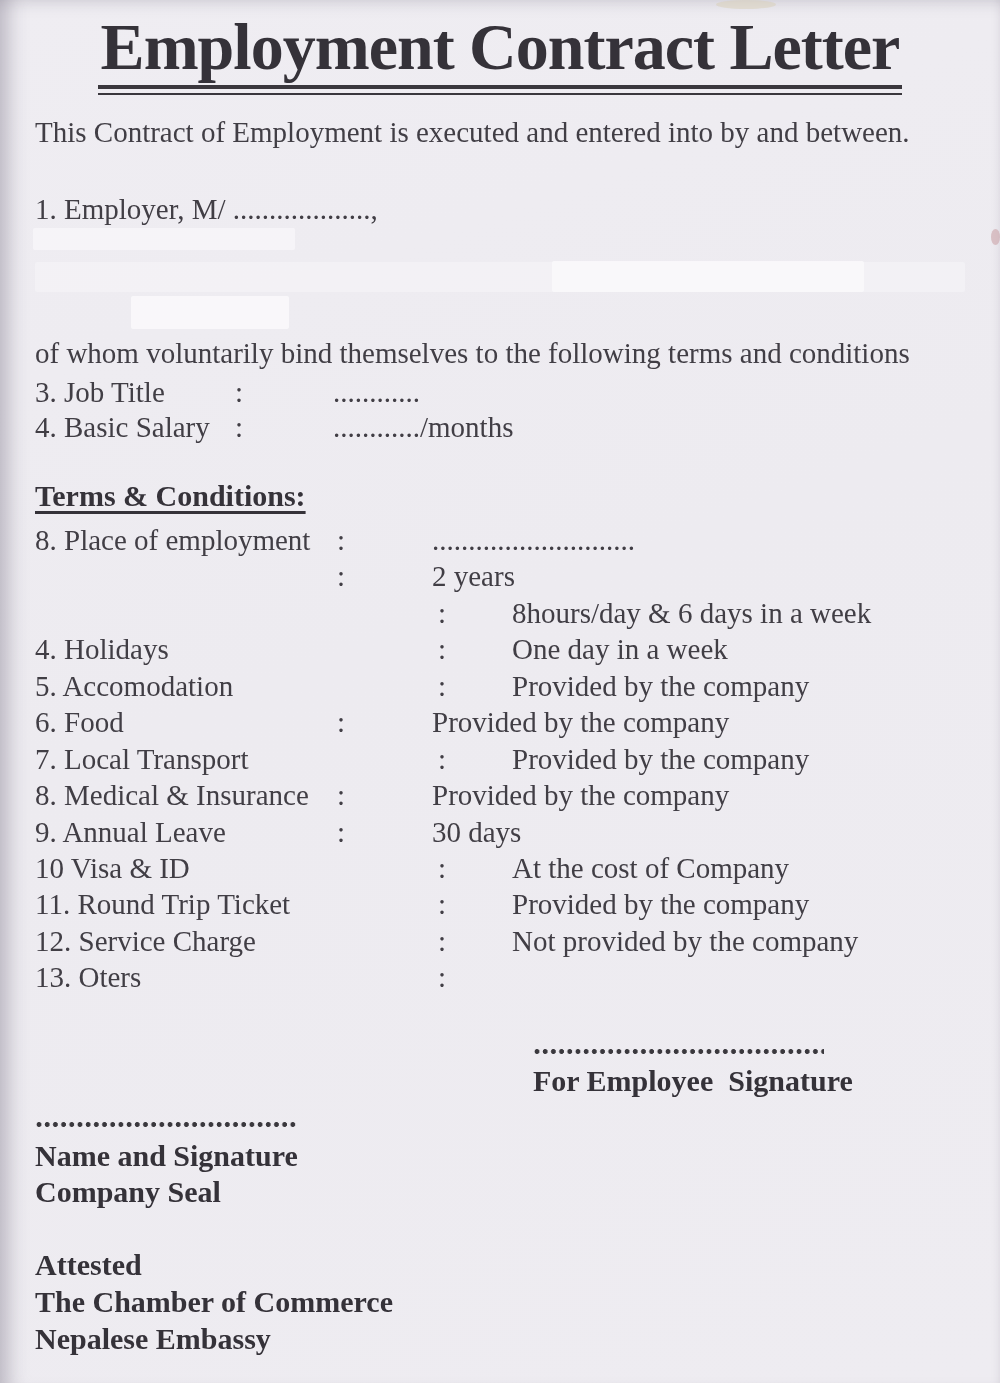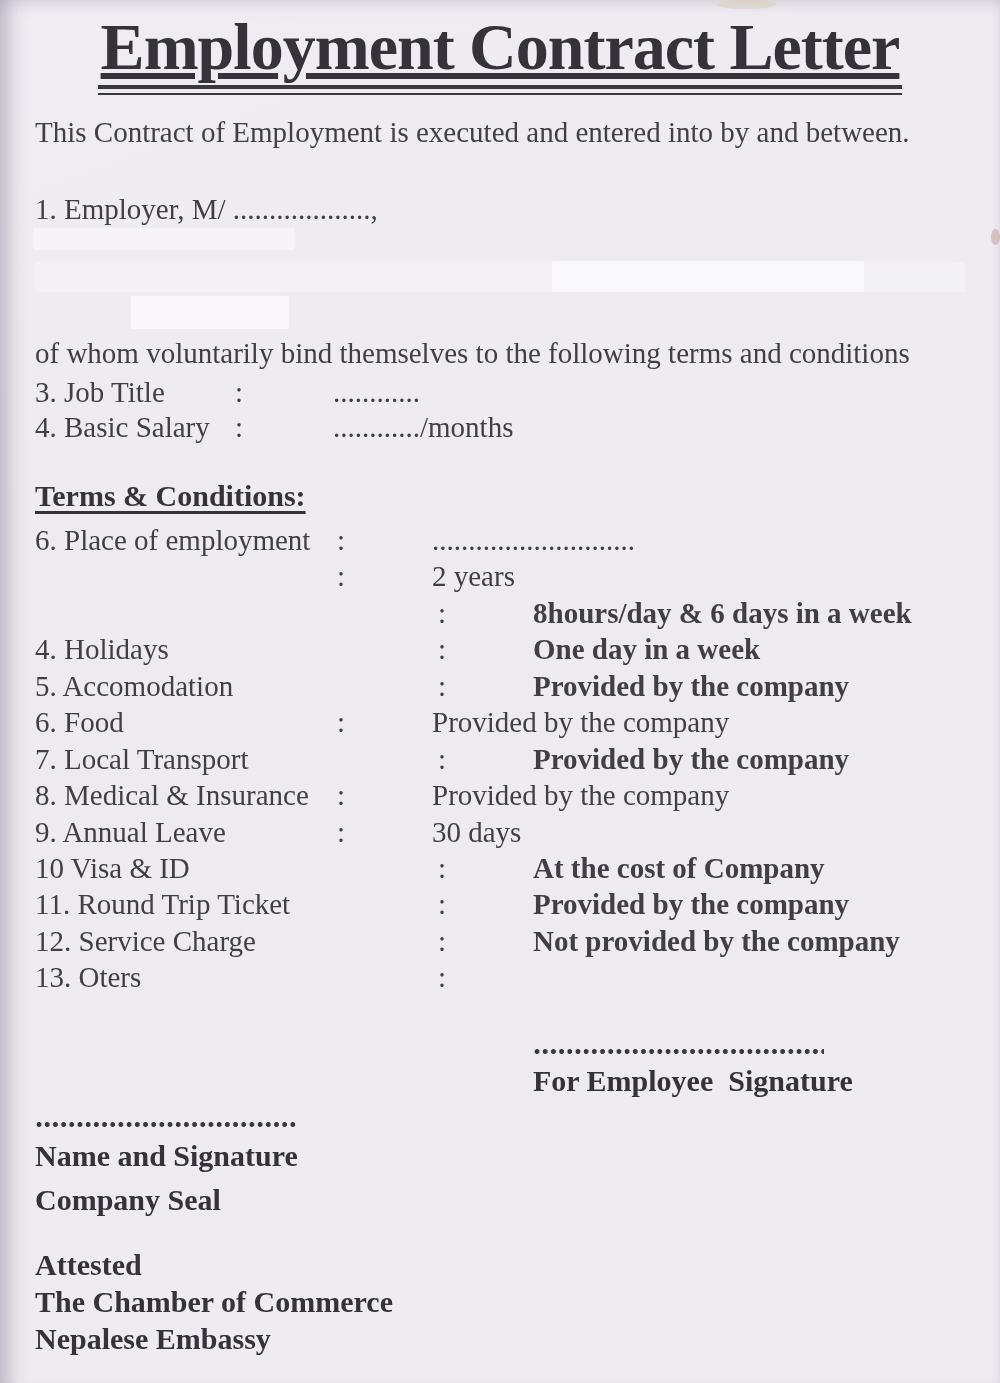--- a/index.html
+++ b/index.html
@@ -31,21 +31,20 @@
     text-align: center;
   }
   .doc-title {
     display: inline-block;
     margin: 0;
     font-size: 66px;
     font-weight: bold;
     letter-spacing: -1px;
     color: #353239;
     line-height: 1.0;
-    text-decoration: underline;
   }
   .t-rule { margin: 0 auto; background: #3a373d; width: 804px; }
   .t-rule.thick { height: 4px; margin-top: 5px; }
   .t-rule.thin  { height: 2px; margin-top: 4px; }
 
   
   .line { position: absolute; left: 35px; white-space: nowrap; }
 
   
   .pairrow { position: absolute; left: 0; width: 100%; height: 37px; }
@@ -63,21 +62,21 @@
     color: #353239;
     text-decoration: underline;
     text-underline-offset: 5px;
   }
   .terms-list { position: absolute; left: 0; top: 522px; width: 100%; }
   .trow { position: relative; height: 36.45px; }
   .trow .tlabel { position: absolute; left: 35px; top: 2px; white-space: nowrap; }
   .trow .tcolon.a { position: absolute; left: 337px; top: 2px; }
   .trow .tvalue.a { position: absolute; left: 432px; top: 2px; white-space: nowrap; }
   .trow .tcolon.b { position: absolute; left: 438px; top: 2px; }
-  .trow .tvalue.b { position: absolute; left: 533px; top: 2px; white-space: nowrap; font-weight: bold; }
+  .trow .tvalue.b { position: absolute; left: 512px; top: 2px; white-space: nowrap; }
 
   
   .dotline {
     position: absolute;
     height: 9px;
     background-image: radial-gradient(circle at 4px 4.5px, #3a383d 2.1px, rgba(0,0,0,0) 2.8px);
     background-size: 8.2px 9px;
     background-repeat: repeat-x;
   }
   .bold { font-weight: bold; color: #353239; }
@@ -122,21 +121,21 @@
   <div class="pairrow" style="top:411px;">
     <span class="lbl">4. Basic Salary</span>
     <span class="cln-j">:</span>
     <span class="val-j">............/months</span>
   </div>
 
   <div class="terms-heading">Terms &amp; Conditions:</div>
 
   <div class="terms-list">
     <div class="trow">
-      <span class="tlabel">6. Place of employment</span>
+      <span class="tlabel">8. Place of employment</span>
       <span class="tcolon a">:</span>
       <span class="tvalue a">............................</span>
     </div>
     <div class="trow">
       <span class="tcolon a">:</span>
       <span class="tvalue a">2 years</span>
     </div>
     <div class="trow">
       <span class="tcolon b">:</span>
       <span class="tvalue b">8hours/day &amp; 6 days in a week</span>
@@ -190,19 +189,19 @@
       <span class="tlabel">13. Oters</span>
       <span class="tcolon b">:</span>
     </div>
   </div>
 
   <div class="dotline" style="left:533px; top:1047px; width:291px;"></div>
   <div class="line bold pre" style="left:533px; top:1064px; font-size:30px;">For Employee  Signature</div>
 
   <div class="dotline" style="left:35px; top:1120px; width:263px;"></div>
   <div class="line bold" style="top:1139px; font-size:30px;">Name and Signature</div>
-  <div class="line bold" style="top:1175px; font-size:30px;margin-top:8px;">Company Seal</div>
+  <div class="line bold" style="top:1175px; font-size:30px;">Company Seal</div>
 
   <div class="line bold" style="top:1248px; font-size:30px;">Attested</div>
   <div class="line bold" style="top:1285px; font-size:30px;">The Chamber of Commerce</div>
   <div class="line bold" style="top:1322px; font-size:30px;">Nepalese Embassy</div>
 
 </div>
 
 </body></html>

